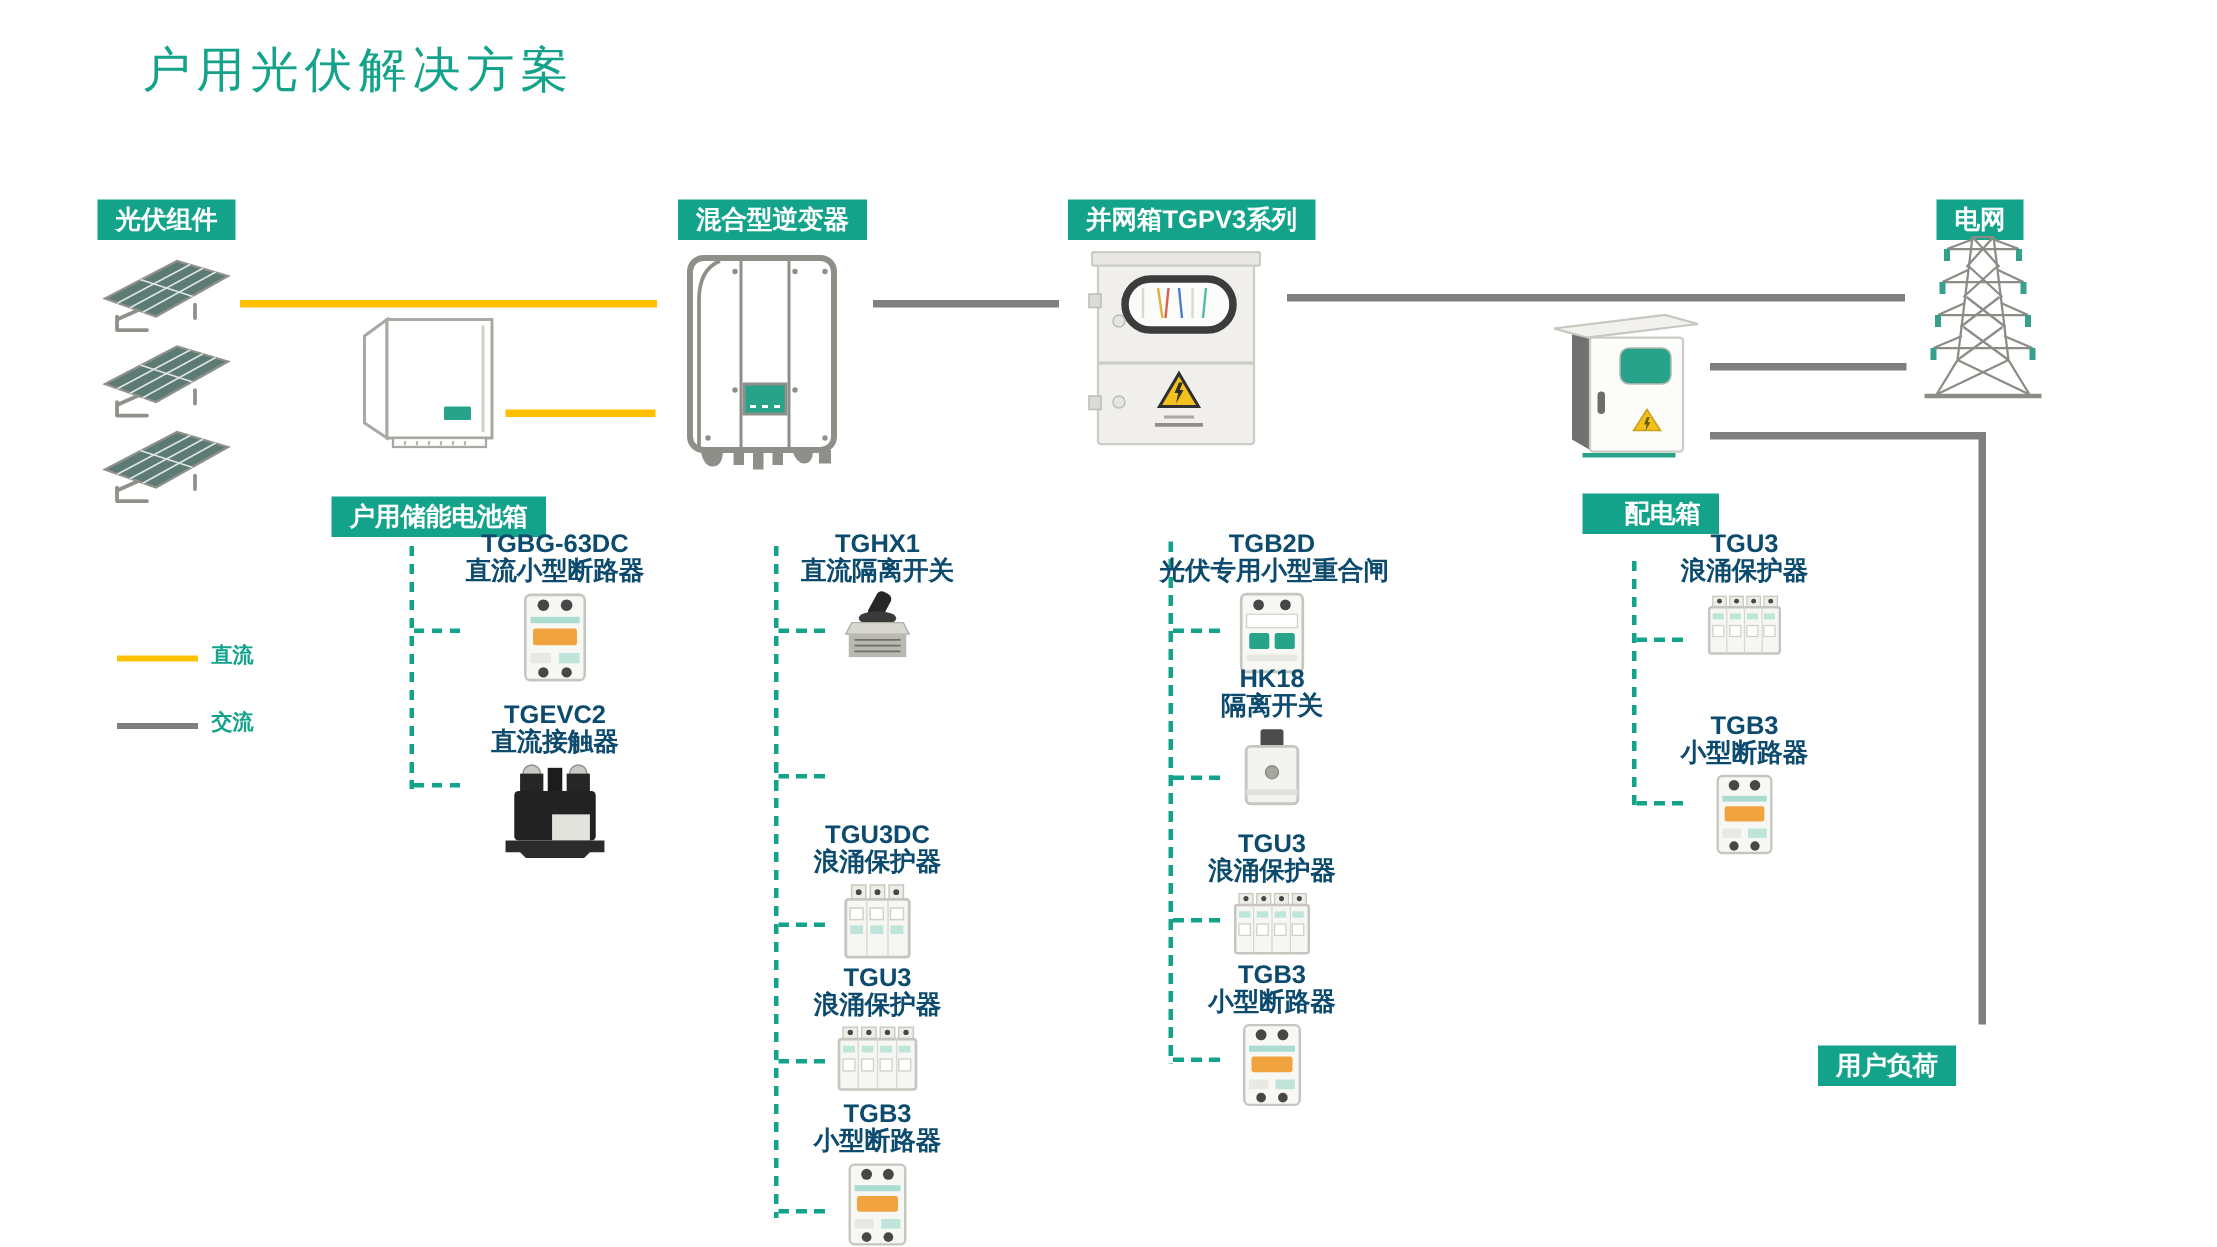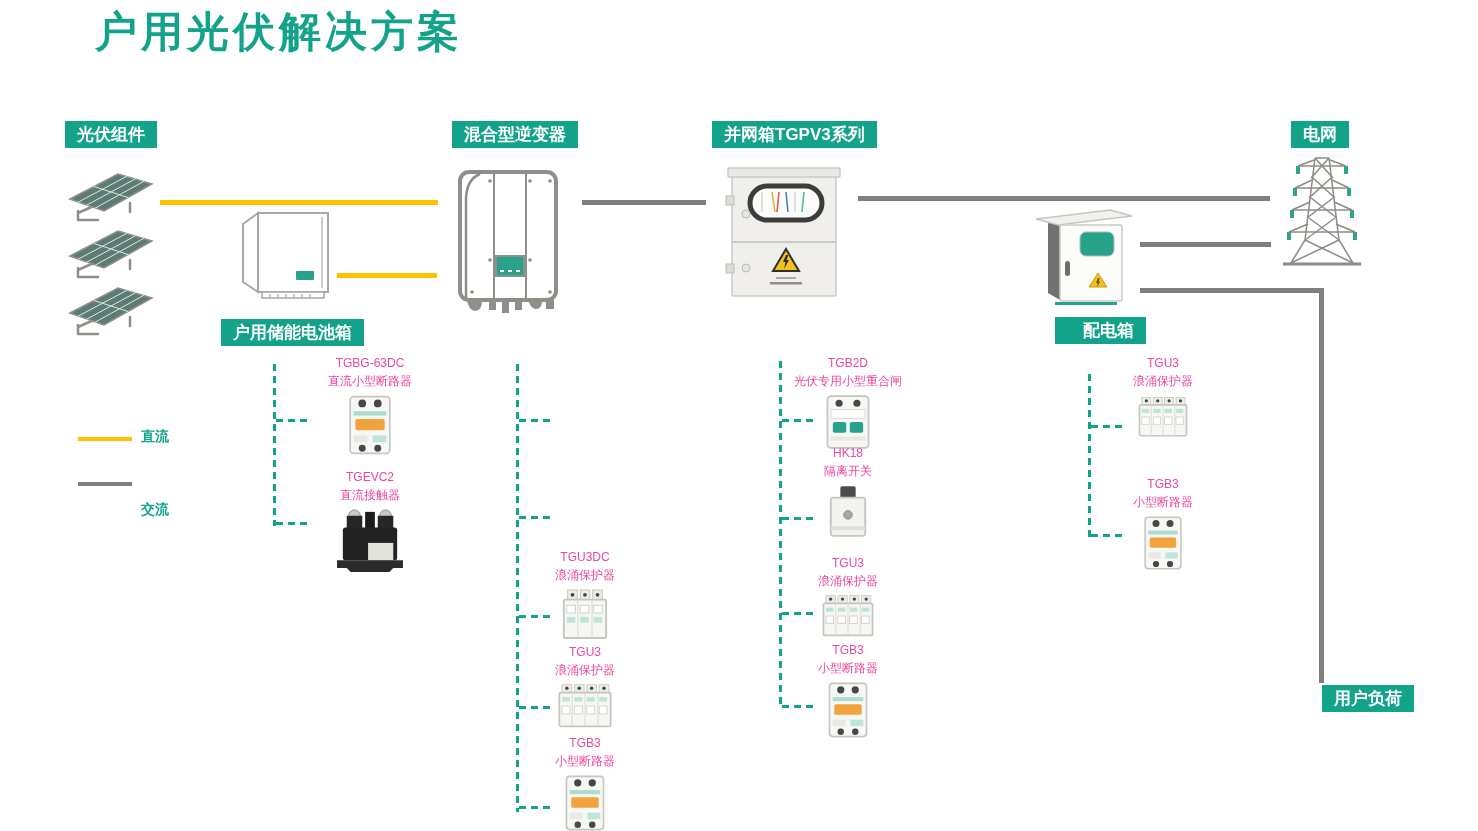--- a/index.html
+++ b/index.html
@@ -1,63 +1,63 @@
 <!DOCTYPE html>
 <html><head>
 <meta charset="utf-8">
 <style>
   html,body{margin:0;padding:0;background:#ffffff;}
   #canvas{position:relative;width:1478px;height:831px;background:#ffffff;overflow:hidden;
           font-family:"Liberation Sans","DejaVu Sans",sans-serif;}
-  .title{position:absolute;left:95px;top:4px;font-size:42px;font-weight:700;color:#13a38a;
+  .title{position:absolute;left:95px;top:25px;font-size:32px;font-weight:400;color:#13a38a;
          letter-spacing:4px;white-space:nowrap;}
   .chip{position:absolute;background:#13a38a;color:#ffffff;font-weight:700;font-size:17px;
-        line-height:21px;padding:3px 12px;white-space:nowrap;}
+        line-height:21px;padding:3px 12px;white-space:nowrap;margin-top:12px;}
   .hline{position:absolute;height:5px;}
   .vline{position:absolute;width:5px;}
   .dc{background:#ffc000;}
   .ac{background:#7f7f7f;}
   .legend-label{position:absolute;color:#13a38a;font-weight:700;font-size:14px;white-space:nowrap;}
   .legend-swatch{position:absolute;height:4px;width:54px;}
   .vdash{position:absolute;width:3px;
          background:repeating-linear-gradient(to bottom,#13a38a 0 7px,transparent 7px 12px);}
   .hdash{position:absolute;height:3px;width:32px;
          background:repeating-linear-gradient(to right,#13a38a 0 7px,transparent 7px 12px);}
   .comp{position:absolute;width:150px;text-align:center;}
-  .comp .m,.comp .n{color:#ec4899;font-weight:400;font-size:12px;line-height:18px;white-space:nowrap;}
+  .comp .m,.comp .n{color:#0c4a6e;font-weight:700;font-size:17px;line-height:18px;white-space:nowrap;}
   .comp svg{display:block;margin:4px auto 0 auto;}
   .img{position:absolute;}
 </style>
 </head>
 <body>
 
 <div id="canvas">
 
   <div class="title">户用光伏解决方案</div>
 
   <div class="chip" style="left:65px;top:121px;">光伏组件</div>
   <div class="chip" style="left:452px;top:121px;">混合型逆变器</div>
   <div class="chip" style="left:712px;top:121px;">并网箱TGPV3系列</div>
   <div class="chip" style="left:1291px;top:121px;">电网</div>
   <div class="chip" style="left:221px;top:319px;">户用储能电池箱</div>
   <div class="chip" style="left:1055px;top:317px;padding-left:28px;">配电箱</div>
-  <div class="chip" style="left:1322px;top:685px;">用户负荷</div>
+  <div class="chip" style="left:1212px;top:685px;">用户负荷</div>
 
   <div class="hline dc" style="left:160px;top:200px;width:278px;"></div>
   <div class="hline dc" style="left:337px;top:273px;width:100px;"></div>
   <div class="hline ac" style="left:582px;top:200px;width:124px;"></div>
   <div class="hline ac" style="left:858px;top:196px;width:412px;"></div>
   <div class="hline ac" style="left:1140px;top:242px;width:131px;"></div>
   <div class="hline ac" style="left:1140px;top:288px;width:184px;"></div>
   <div class="vline ac" style="left:1319px;top:288px;height:395px;"></div>
 
   <div class="legend-swatch dc" style="left:78px;top:437px;"></div>
   <div class="legend-label" style="left:141px;top:428px;">直流</div>
   <div class="legend-swatch ac" style="left:78px;top:482px;"></div>
-  <div class="legend-label" style="left:141px;top:473px;margin-top:28px;">交流</div>
+  <div class="legend-label" style="left:141px;top:473px;">交流</div>
 
   <svg class="img" style="left:66px;top:167px;" width="92" height="172" viewBox="0 0 92 172">
     <g stroke-linecap="round">
       <g transform="translate(0,0)">
         <path d="M12,44 L12,53 M64,36 L64,45 M12,53 L32,53 M12,46 L30,38" stroke="#90908a" stroke-width="2.5" fill="none"></path>
         <polygon points="4,32 52,7 86,17 38,44" fill="#5d7b75" stroke="#90908a" stroke-width="1.5"></polygon>
         <g stroke="#eef2f0" stroke-width="1" opacity="0.9">
           <line x1="28" y1="19.5" x2="62" y2="30.5"></line>
           <line x1="60.5" y1="9.5" x2="12.5" y2="35"></line>
           <line x1="69" y1="12" x2="21" y2="38"></line>
@@ -236,20 +236,35 @@
         <circle cx="54" cy="8" r="6" fill="#c9c9c4" stroke="#8e8e88"></circle>
       <rect x="14" y="8" width="16" height="14" fill="#262626"></rect>
         <rect x="46" y="8" width="16" height="14" fill="#262626"></rect>
       <rect x="33" y="4" width="10" height="20" fill="#1c1c1c"></rect>
       <rect x="10" y="20" width="56" height="34" rx="3" fill="#222222"></rect>
       <rect x="36" y="36" width="26" height="18" fill="#e3e3de"></rect>
       <path d="M4,54 h68 v8 h-10 l-4,4 h-40 l-4,-4 h-10 z" fill="#2b2b2b"></path>
     </svg>
   </div>
 
+  <div class="comp" style="left:510px;top:354px;">
+    <div class="m">TGHX1</div>
+    <div class="n">直流隔离开关</div>
+    <svg width="54" height="46" viewBox="0 0 56 48">
+      <rect x="24" y="0" width="11" height="20" rx="4" fill="#262626" transform="rotate(28 29 10)"></rect>
+      <ellipse cx="28" cy="19" rx="13" ry="5" fill="#3a3a3a"></ellipse>
+      <polygon points="10,22 46,22 50,30 6,30" fill="#d8d8d1" stroke="#b1b1aa"></polygon>
+      <rect x="8" y="30" width="40" height="16" fill="#b9b9b2"></rect>
+      <g stroke="#6f6f68" stroke-width="1.3">
+        <line x1="12" y1="34" x2="44" y2="34"></line>
+          <line x1="12" y1="38" x2="44" y2="38"></line>
+          <line x1="12" y1="42" x2="44" y2="42"></line>
+      </g>
+    </svg>
+  </div>
   <div class="comp" style="left:510px;top:548px;">
     <div class="m">TGU3DC</div>
     <div class="n">浪涌保护器</div>
     <svg width="50" height="54" viewBox="0 0 52 56">
       <g fill="#ededE8" stroke="#c6c6c0">
           <rect x="8" y="2" width="10" height="10"></rect>
           <rect x="21" y="2" width="10" height="10"></rect>
           <rect x="34" y="2" width="10" height="10"></rect>
         </g>
       <circle cx="13" cy="7" r="2" fill="#474747"></circle>

